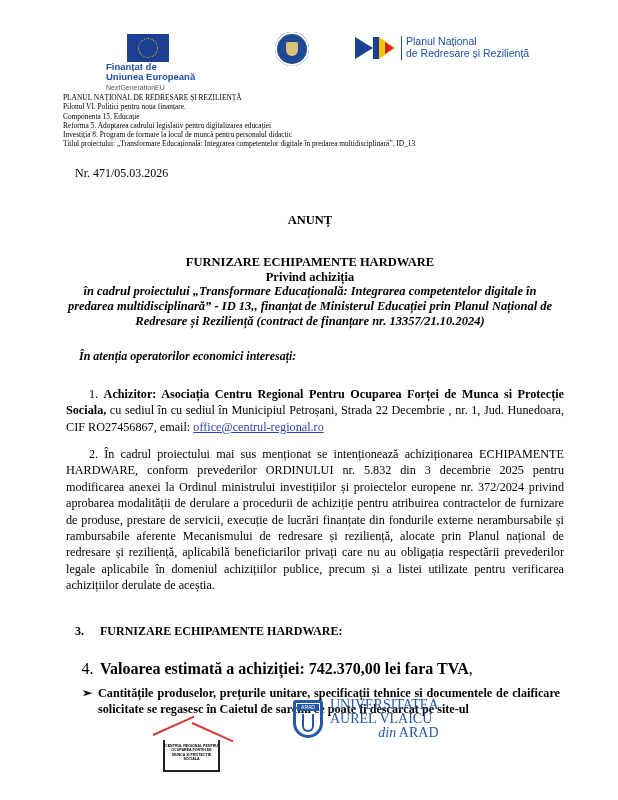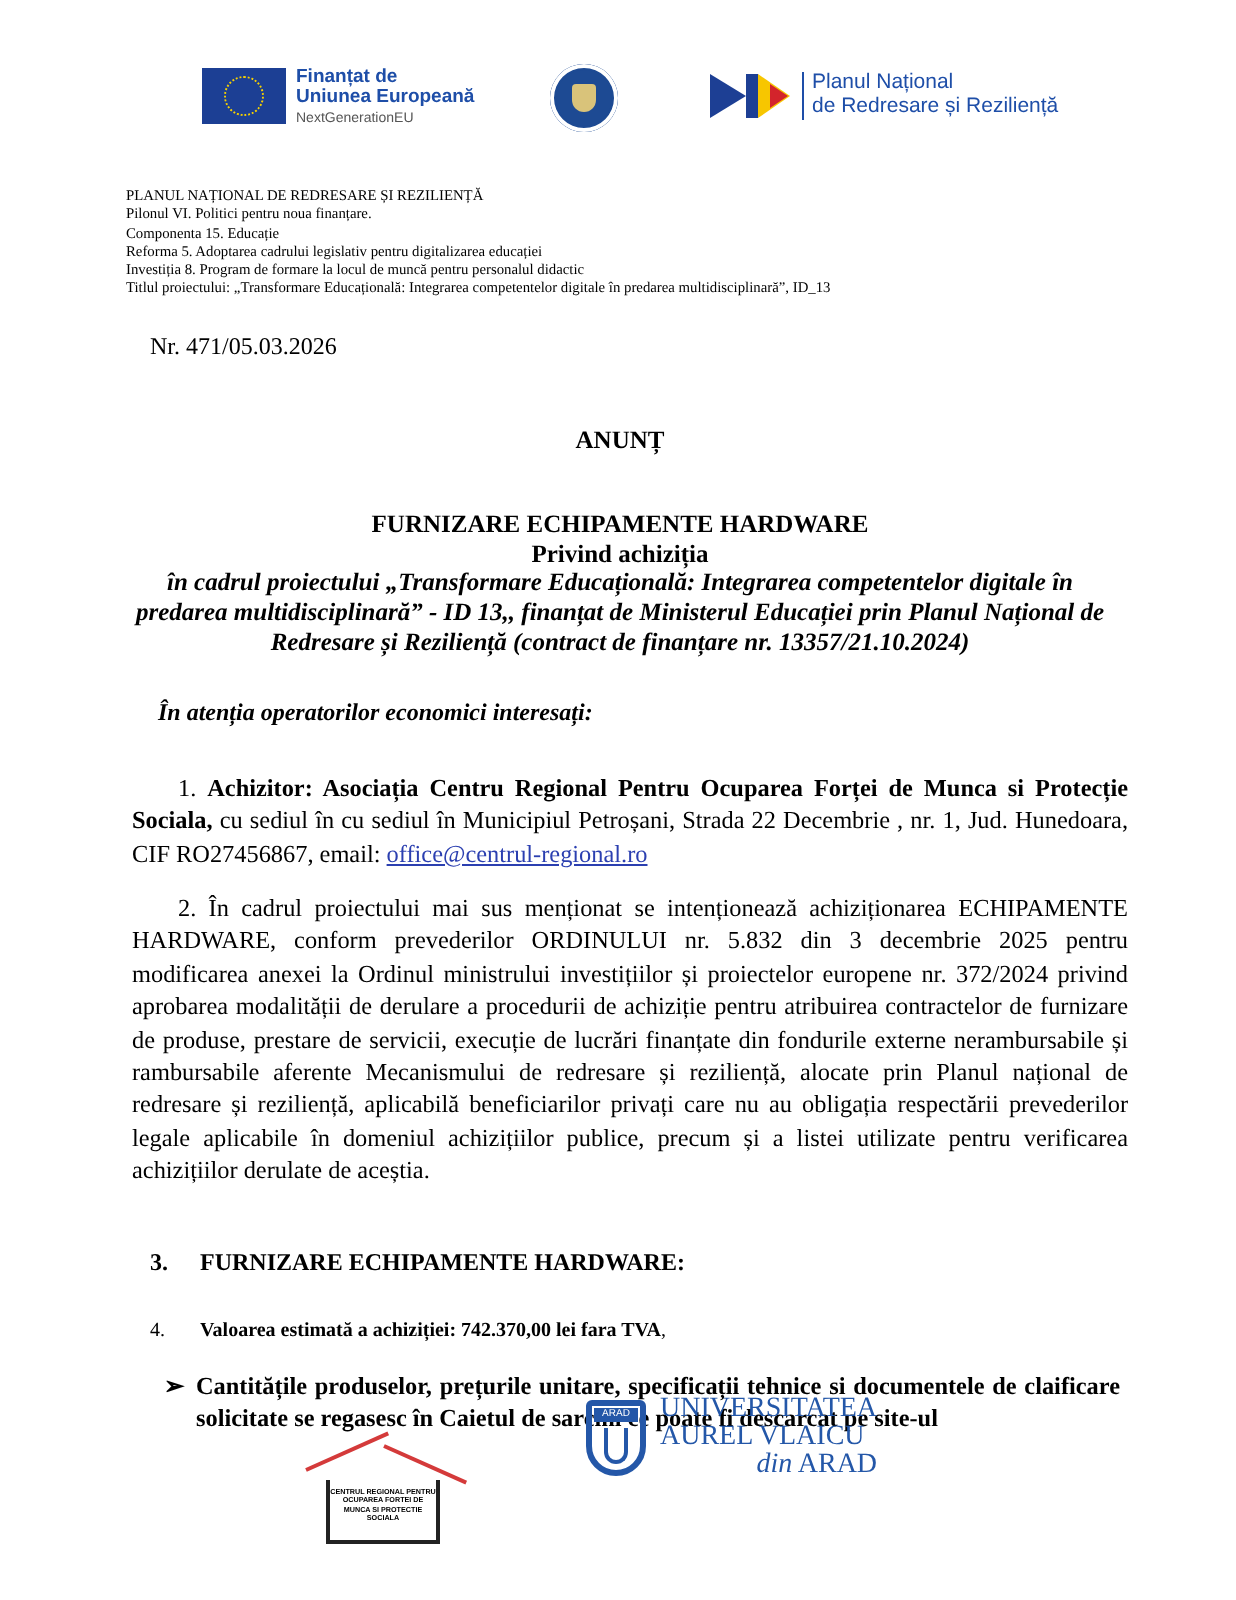--- a/index.html
+++ b/index.html
@@ -1,20 +1,20 @@
 <!DOCTYPE html>
 <html><head>
 <meta charset="utf-8">
 <style>
   html, body { margin: 0; padding: 0; background: #ffffff; }
   body { width: 618px; height: 800px; position: relative; overflow: hidden; font-family: "Liberation Serif", serif; color: #000; }
   .abs { position: absolute; }
 
   
-  .eu-logo { left: 101px; top: 34px; display: flex; align-items: flex-start; }
+  .eu-logo { left: 101px; top: 34px; display: flex; align-items: center; flex-direction: column; }
   .eu-flag { width: 42px; height: 28px; background: #1c3f94; position: relative; }
   .eu-flag .ring { position: absolute; left: 11px; top: 4px; width: 20px; height: 20px; border: 1.5px dotted #f5d000; border-radius: 50%; box-sizing: border-box; }
   .eu-text { margin-left: 5px; font-family: "Liberation Sans", sans-serif; line-height: 1.05; }
   .eu-text .l1, .eu-text .l2 { font-size: 9.5px; font-weight: bold; color: #1e4ea8; }
   .eu-text .l3 { font-size: 7px; color: #555; margin-top: 2px; }
 
   .gov-logo { left: 275px; top: 32px; width: 34px; height: 34px; border-radius: 50%; background: #1d4a93; box-shadow: inset 0 0 0 2px #ffffff, inset 0 0 0 3px #1d4a93; }
   .gov-logo .core { position: absolute; left: 11px; top: 10px; width: 12px; height: 14px; background: #d9c37a; border-radius: 2px 2px 6px 6px; }
 
   .pnrr-logo { left: 355px; top: 36px; display: flex; align-items: center; }
@@ -37,21 +37,21 @@
   .ital { top: 284px; font-size: 12.5px; font-weight: bold; font-style: italic; line-height: 15px; }
 
   .atentie { left: 79px; top: 349px; font-size: 12px; font-weight: bold; font-style: italic; }
 
   .para { left: 66px; width: 498px; font-size: 12.2px; line-height: 16.4px; text-align: justify; }
   .p1 { top: 386px; text-indent: 23px; }
   .p2 { top: 446px; text-indent: 23px; }
   a.email { color: #2b3fb0; text-decoration: underline; }
 
   .item3 { left: 75px; top: 624px; font-size: 12px; font-weight: bold; }
-  .item4 { left: 75px; top: 660px; font-size: 10px; }
+  .item4 { left: 75px; top: 660px; font-size: 16px; text-align: center; }
   .num { display: inline-block; width: 25px; }
   .bullet { left: 82px; top: 686px; width: 478px; font-size: 12.2px; font-weight: bold; line-height: 15.5px; text-align: justify; }
   .bullet .arrow { position: absolute; left: 0; top: 0; }
   .bullet .btxt { padding-left: 16px; display: block; }
 
   
   .crocsm { left: 153px; top: 722px; width: 80px; height: 52px; }
   .crocsm .roof1 { position: absolute; left: 0; top: 12px; width: 45px; height: 2px; background: #d43a3a; transform: rotate(-24deg); transform-origin: left center; }
   .crocsm .roof2 { position: absolute; left: 39px; top: 0px; width: 45px; height: 2px; background: #d43a3a; transform: rotate(24deg); transform-origin: left center; }
   .crocsm .box { position: absolute; left: 10px; top: 18px; width: 57px; height: 32px; border: 2px solid #222; border-top: none; box-sizing: border-box; font-family: "Liberation Sans", sans-serif; font-size: 3.6px; font-weight: bold; text-align: center; line-height: 4.4px; padding-top: 4px; }

